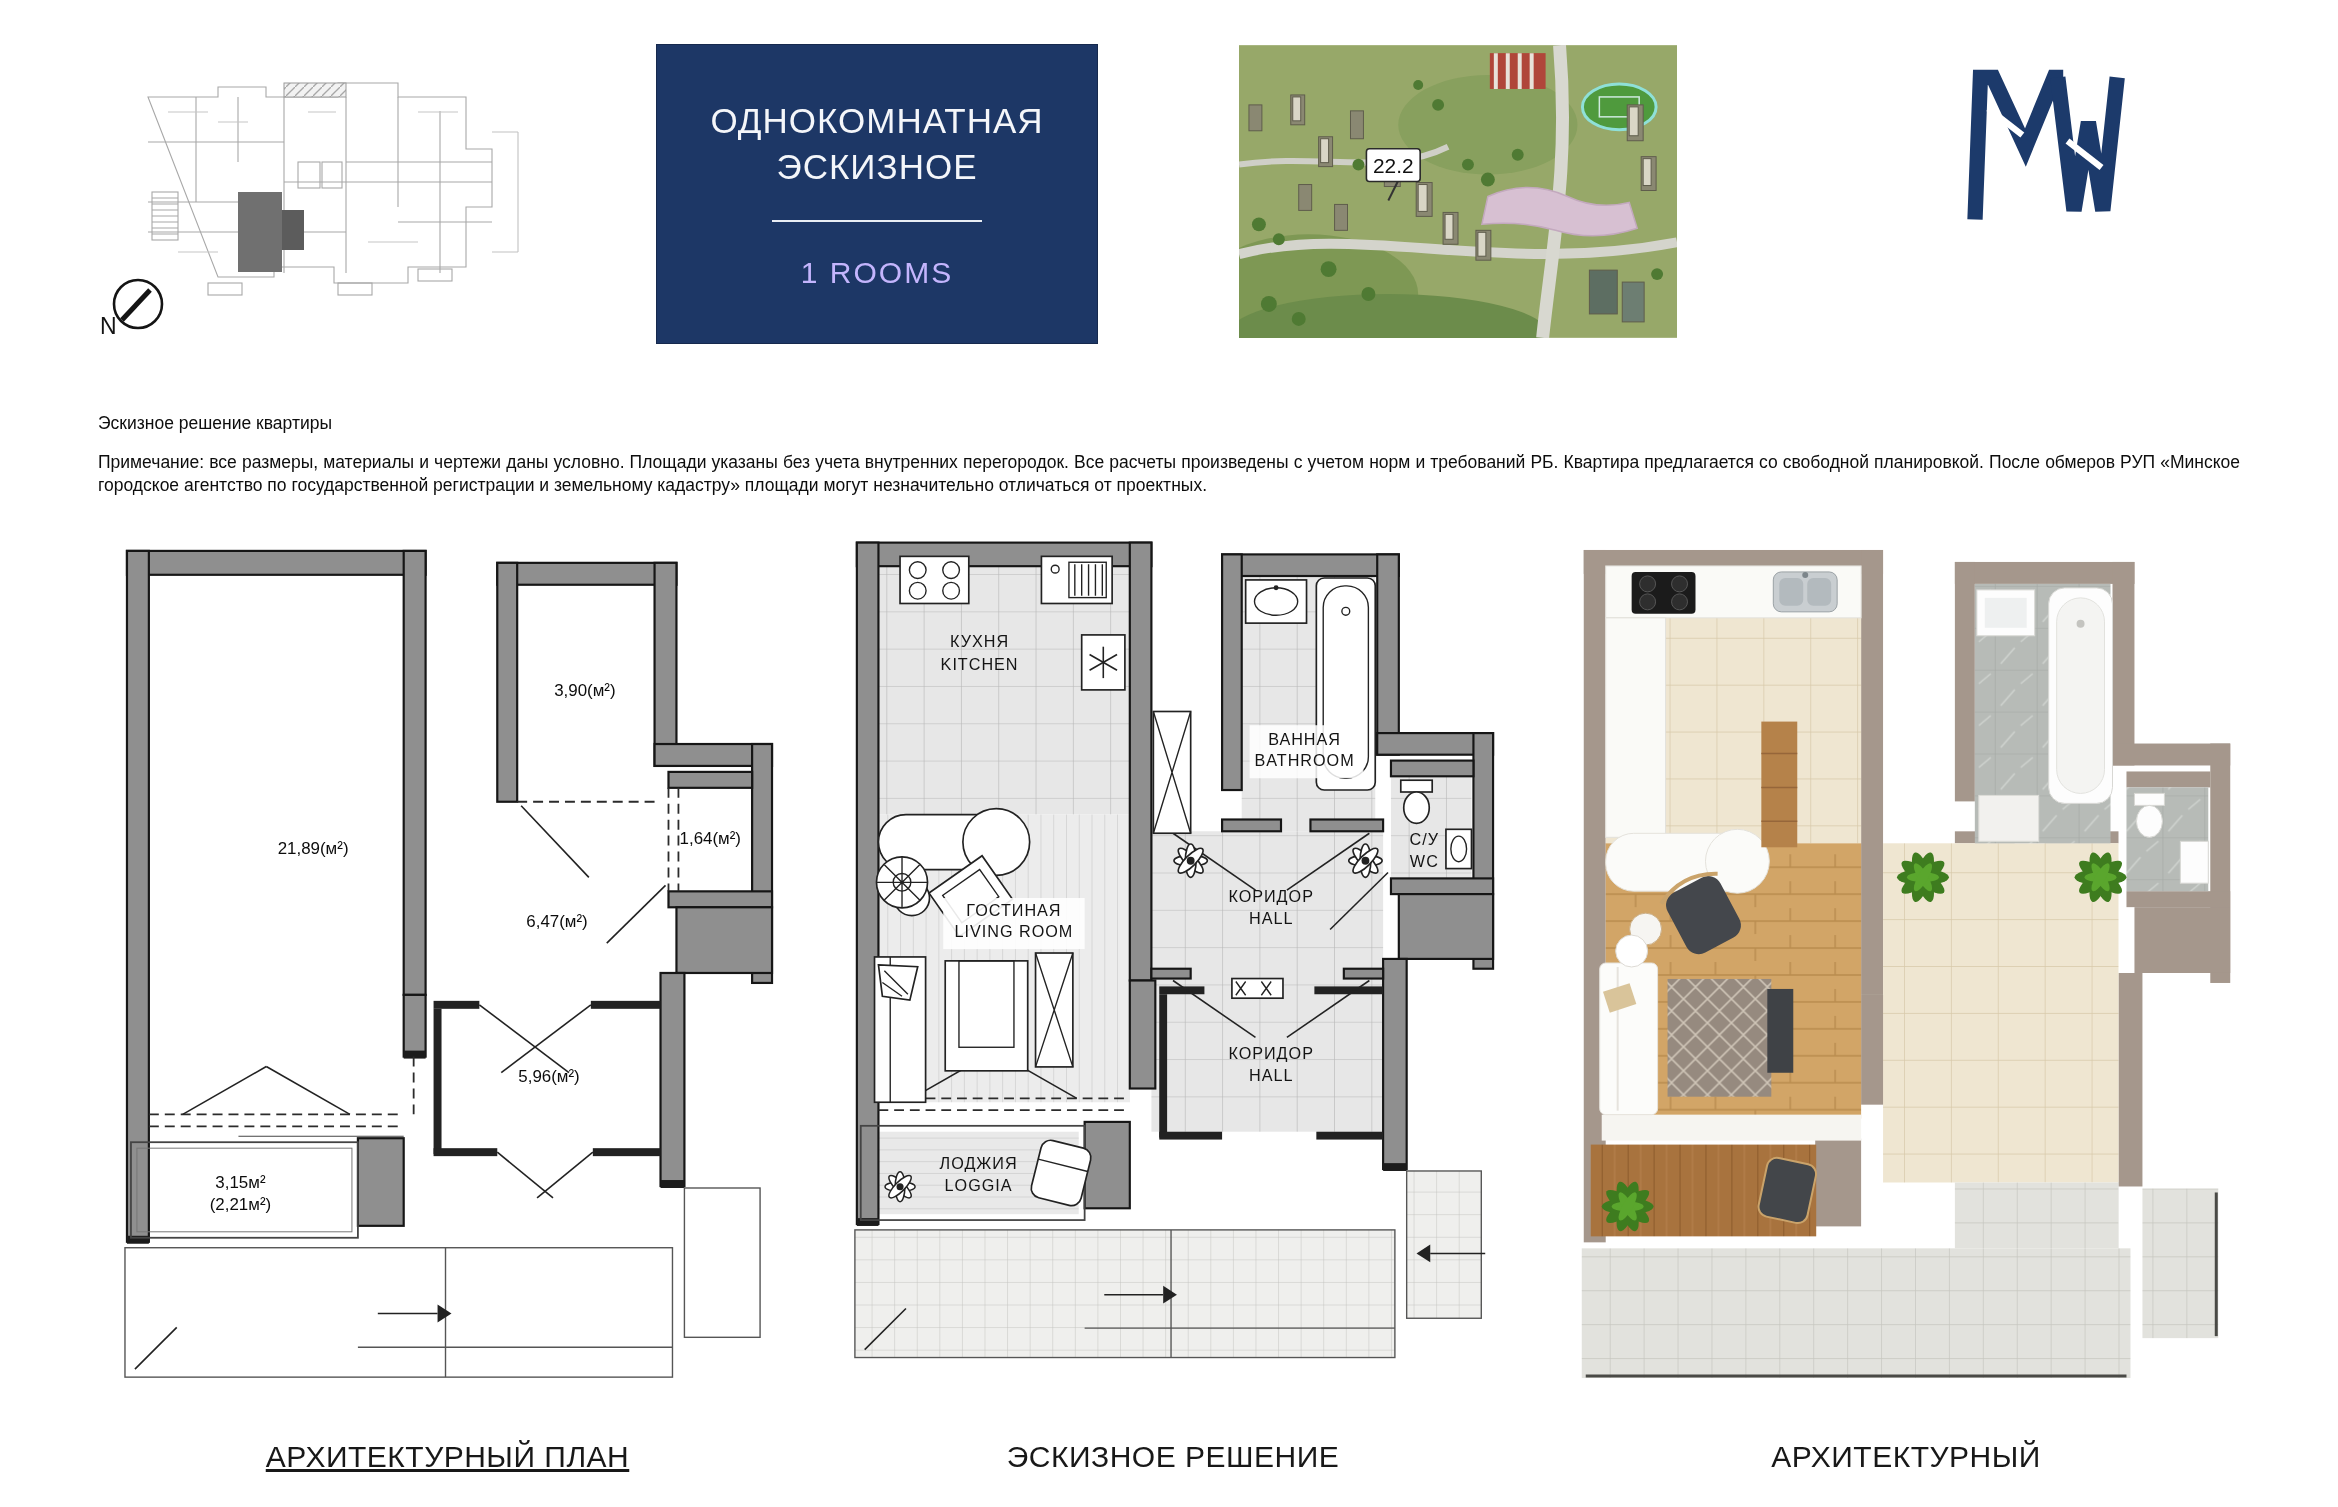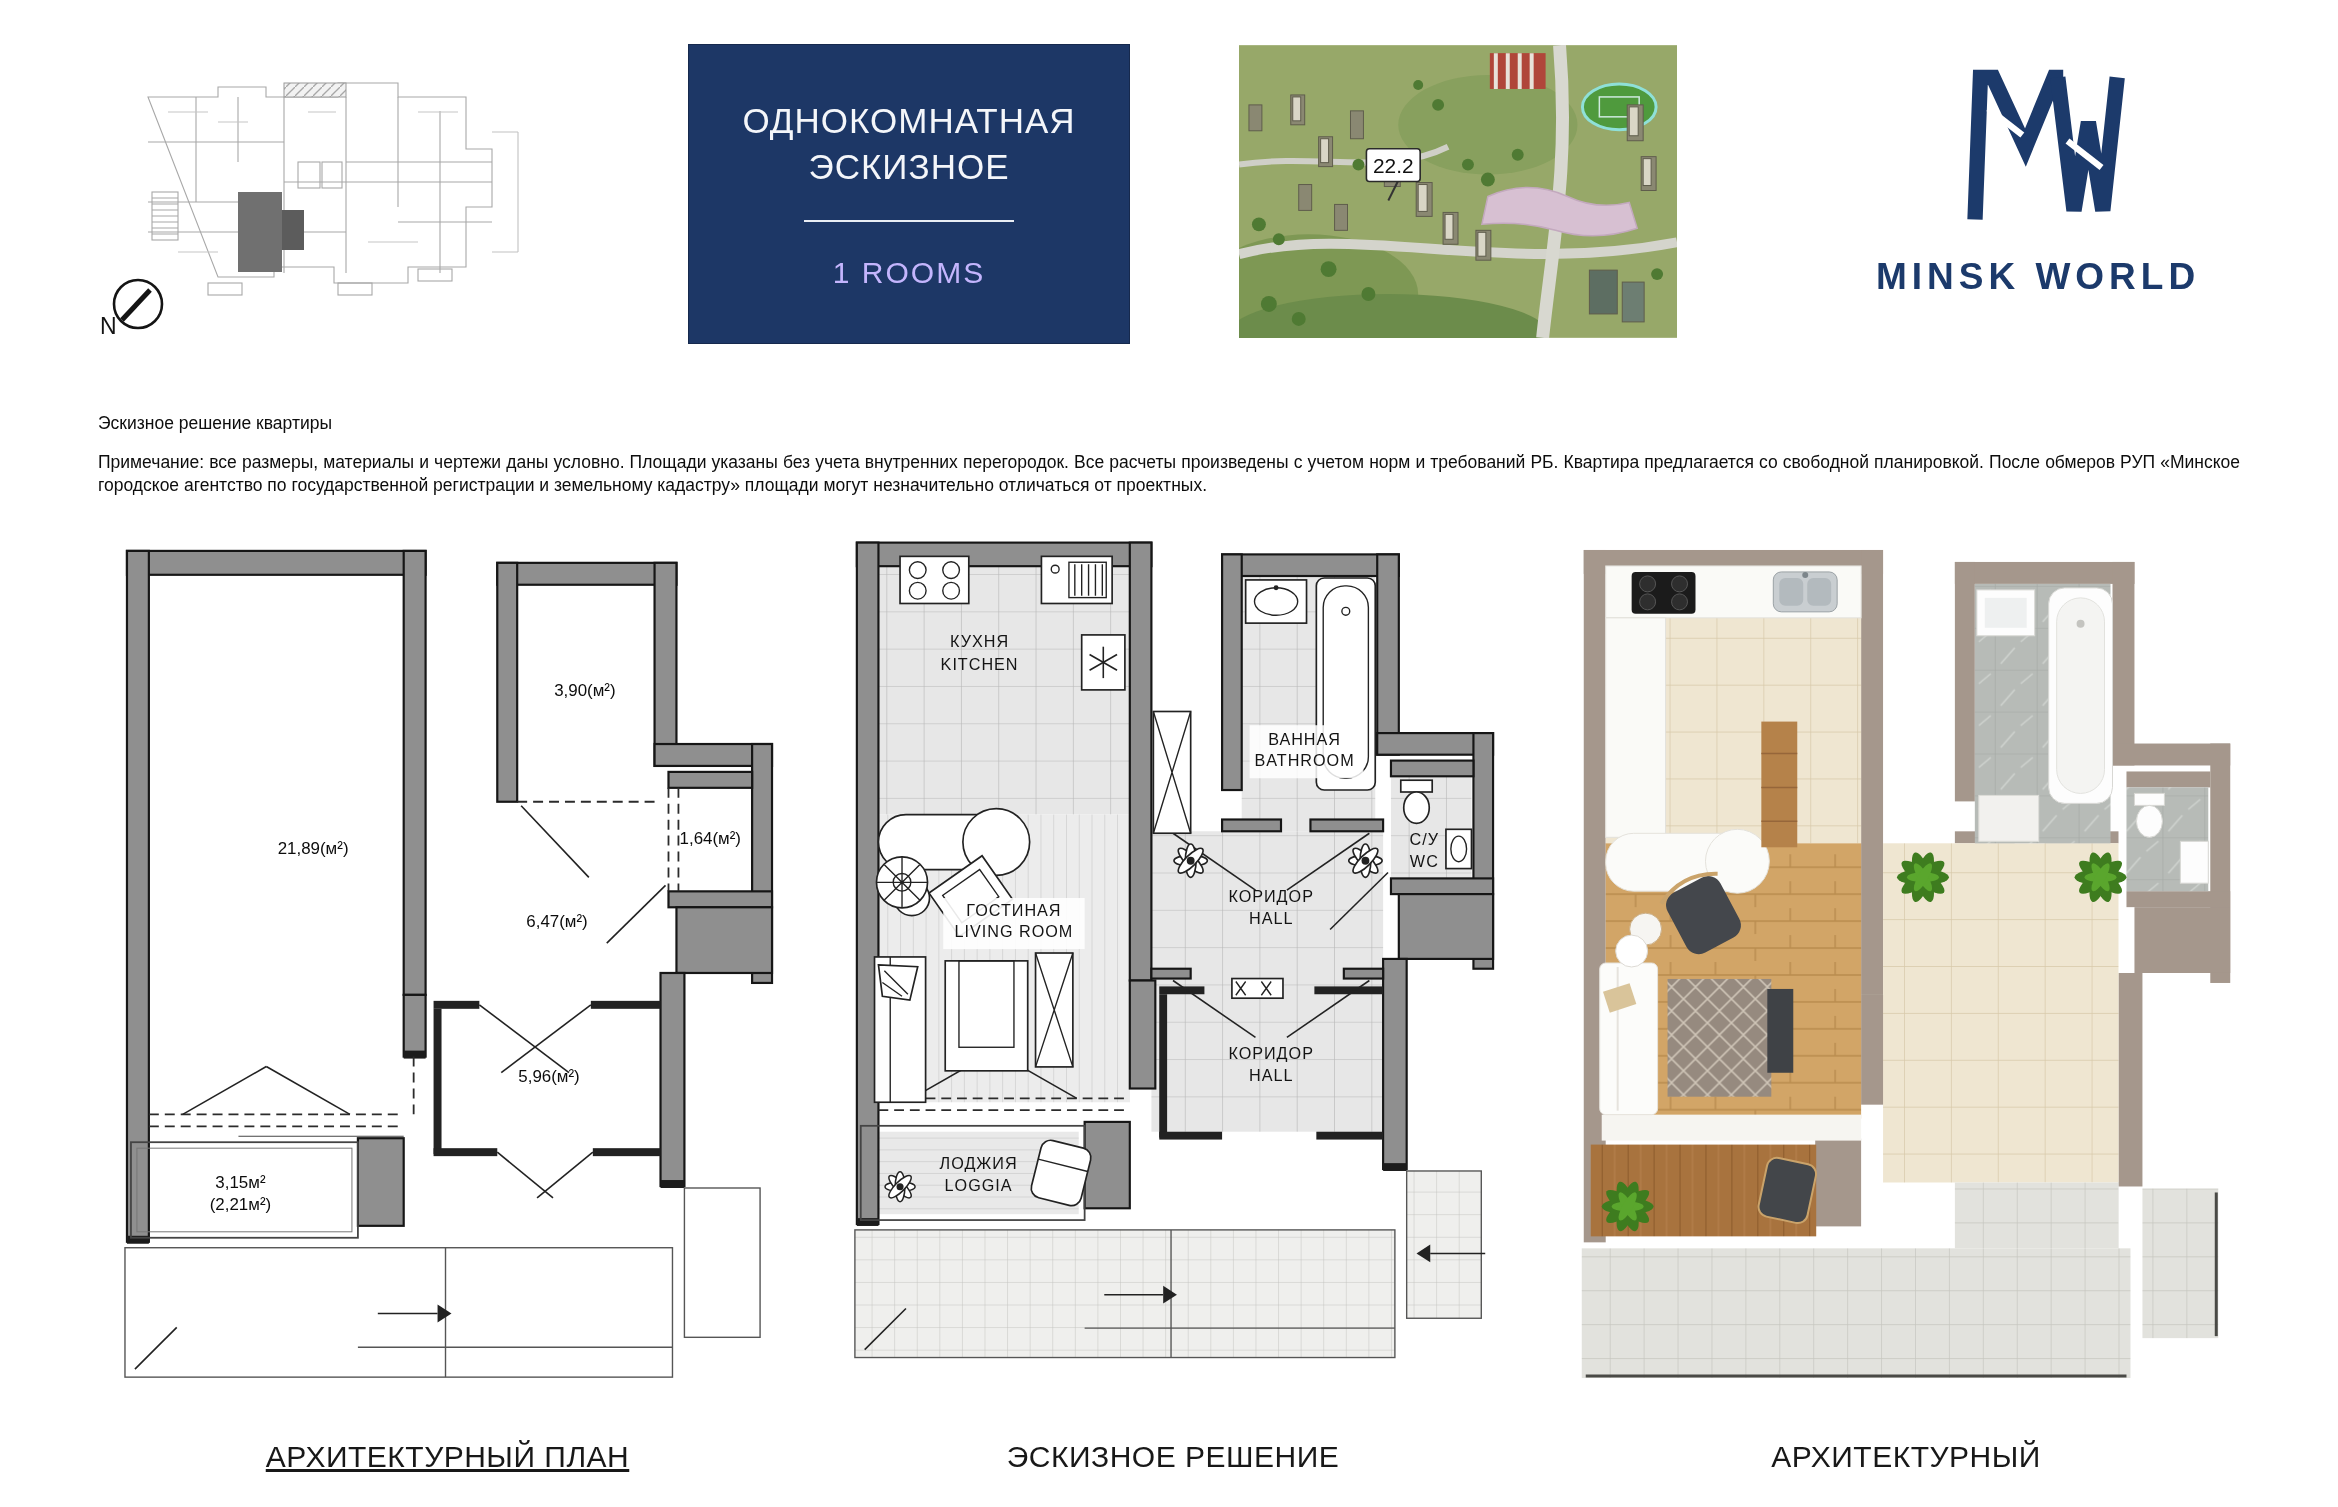--- a/index.html
+++ b/index.html
@@ -4,21 +4,21 @@
 <style>
   html,body{margin:0;padding:0;}
   body{
     width:2338px;height:1507px;background:#ffffff;position:relative;overflow:hidden;
     font-family:"Liberation Sans","DejaVu Sans",sans-serif;color:#111;
   }
   .abs{position:absolute;}
   
   .site-plan{left:88px;top:42px;width:452px;height:300px;}
   .title-card{
-    left:688px;top:44px;width:440px;height:298px;background:#1d3766;
+    left:656px;top:44px;width:440px;height:298px;background:#1d3766;
     border:1px solid #16294d;display:flex;flex-direction:column;align-items:center;justify-content:center;
   }
   .title-card .ttl{color:#f4f6fa;font-size:35px;letter-spacing:1px;line-height:46px;text-align:center;}
   .title-card .rule{width:210px;height:2px;background:#e9edf4;margin:30px 0 34px 0;}
   .title-card .rooms{color:#c4b5fd;font-size:30px;letter-spacing:2px;}
   .aerial{left:1239px;top:45px;width:438px;height:293px;}
   .logo{left:1858px;top:64px;width:360px;height:262px;text-align:center;}
   .logo .mono{display:block;margin:0 auto;}
   .logo .word{
     margin-top:6px;color:#1c3a6b;font-size:37px;font-weight:bold;letter-spacing:5px;white-space:nowrap;
@@ -216,21 +216,20 @@
     <g stroke="#1c3a6b" stroke-width="17" fill="none">
       <path d="M30,172 L36,14 L50,14 L86,92 L118,14 L128,14"></path>
       <path d="M122,14 L140,162 L156,64 L172,162 L188,14"></path>
     </g>
     <g fill="#ffffff">
       <rect x="40" y="60" width="48" height="7" transform="rotate(38 64 63)"></rect>
       <rect x="128" y="96" width="48" height="7" transform="rotate(38 152 99)"></rect>
       <rect x="84" y="128" width="42" height="7" transform="rotate(38 105 131)"></rect>
     </g>
   </svg>
-  <div class="word">MINSK WORLD</div>
 </div>
 
 <div class="abs disclaimer">
   <p>Эскизное решение квартиры</p>
   <p class="note">Примечание: все размеры, материалы и чертежи даны условно. Площади указаны без учета внутренних перегородок. Все расчеты произведены с учетом норм и требований РБ. Квартира предлагается со свободной планировкой. После обмеров РУП «Минское городское агентство по государственной регистрации и земельному кадастру» площади могут незначительно отличаться от проектных.</p>
 </div>
 
 <div class="abs fig1">
 <svg width="657" height="848" viewBox="0 0 660 850">
 

